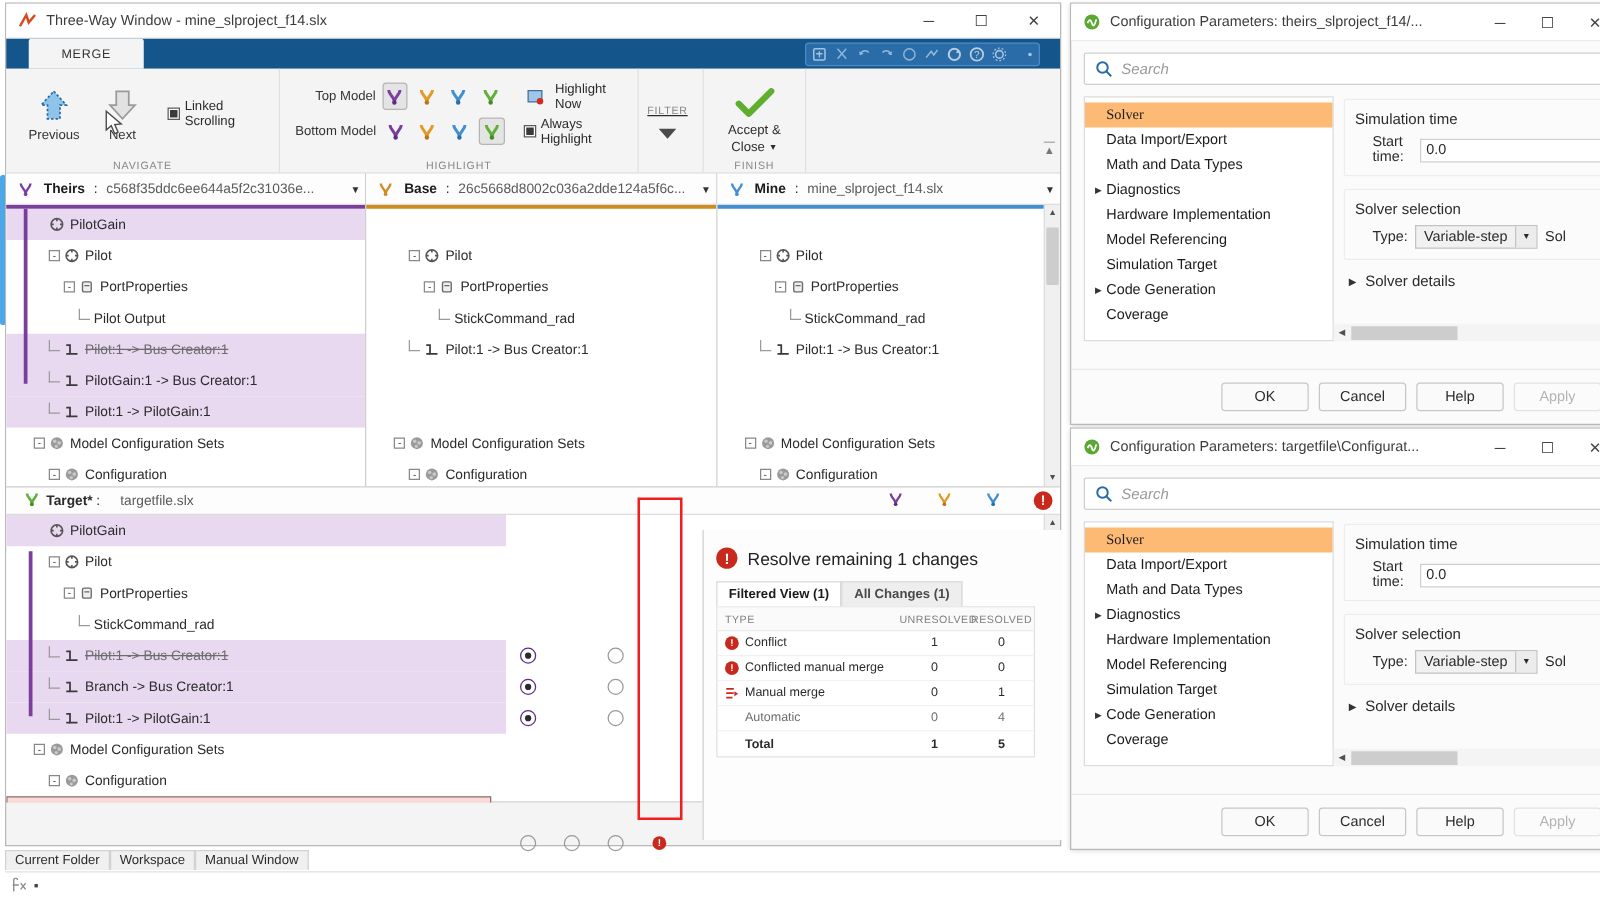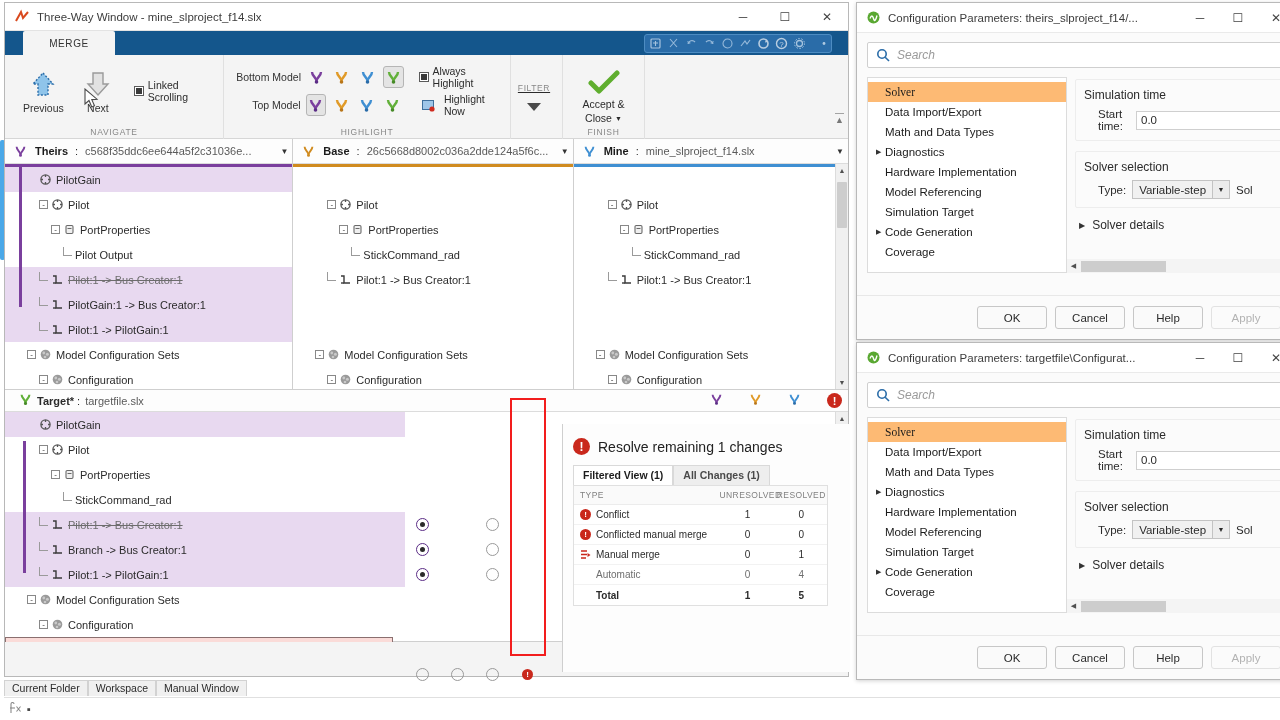--- a/index.html
+++ b/index.html
@@ -76,21 +76,21 @@
   .leafline { display:inline-block; width:9px; height:9px; border-left:1px solid #9a9a9a; border-bottom:1px solid #9a9a9a; margin-right:3px; position:relative; top:-3px; }
 
   .vline { position:absolute; top:0; bottom:0; width:3px; }
   .pane-scroll { position:absolute; right:0; top:25px; bottom:0; width:13px; background:#f0f0f0; border-left:1px solid #dcdcdc; }
   .sc-arrow { height:13px; display:flex; align-items:center; justify-content:center; font-size:7px; color:#505050; }
   .sc-thumb { position:absolute; left:1px; right:1px; background:#cdcdcd; border-radius:1px; }
 
   
   #target-head { height:23px; background:#fdfdfd; border-top:1px solid #cfcfcf; border-bottom:1px solid #dcdcdc; display:flex; align-items:center; padding:0 4px; position:relative; }
   #target-head .pname { font-weight:bold; font-size:11px; }
-  #target-head .pfile { font-size:11px; color:#5a5a5a; margin-left:2px; }
+  #target-head .pfile { font-size:11px; color:#5a5a5a; margin-left:13px; }
   .thead-icons { position:absolute; right:6px; display:flex; align-items:center; gap:26px; }
 
   #target-body { position:relative; height:230px; background:#fff; border-bottom:1px solid #cfcfcf; display:flex; }
   #target-tree { position:relative; width:400px; height:230px; overflow:hidden; }
   #radio-cols { position:relative; width:140px; }
   .rrow { height:25px; display:flex; align-items:center; }
   .radio { width:13px; height:13px; border:1.6px solid #9a9a9a; border-radius:50%; position:relative; }
   .radio.sel { border-color:#5b2d86; }
   .radio.sel:after { content:""; position:absolute; left:3px; top:3px; width:5px; height:5px; background:#2a2a2a; border-radius:50%; }
   .radio-slot { width:36px; display:flex; justify-content:center; }
@@ -251,56 +251,20 @@
           <span class="chkbox on"></span>
           <span>Linked Scrolling</span>
         </div>
       </div>
       <div class="gtitle">NAVIGATE</div>
     </div>
 
     <div class="rgroup" style="width:287px;">
       <div class="gbody" style="padding-left:8px;">
         <div class="hl-rows">
-          <div class="hl-row">
-            <span class="rlbl">Bottom Model</span>
-            <span class="mbtn">
-              <svg width="15" height="15" viewBox="0 0 15 15">
-                  <path d="M3 2c0 4 4 5 4.5 9" stroke="#7a3f9d" stroke-width="2.4" fill="none"></path>
-                  <path d="M12 2c0 4-4 5-4.5 9" stroke="#7a3f9d" stroke-width="2.4" fill="none"></path>
-                  <circle cx="7.5" cy="12" r="1.8" fill="#5b2d86"></circle>
-                </svg>
-            </span>
-            <span class="mbtn">
-              <svg width="15" height="15" viewBox="0 0 15 15">
-                  <path d="M3 2c0 4 4 5 4.5 9" stroke="#e09a28" stroke-width="2.4" fill="none"></path>
-                  <path d="M12 2c0 4-4 5-4.5 9" stroke="#e09a28" stroke-width="2.4" fill="none"></path>
-                  <circle cx="7.5" cy="12" r="1.8" fill="#b8761a"></circle>
-                </svg>
-            </span>
-            <span class="mbtn">
-              <svg width="15" height="15" viewBox="0 0 15 15">
-                  <path d="M3 2c0 4 4 5 4.5 9" stroke="#3f8fd2" stroke-width="2.4" fill="none"></path>
-                  <path d="M12 2c0 4-4 5-4.5 9" stroke="#3f8fd2" stroke-width="2.4" fill="none"></path>
-                  <circle cx="7.5" cy="12" r="1.8" fill="#2a6ca8"></circle>
-                </svg>
-            </span>
-            <span class="mbtn sel">
-              <svg width="15" height="15" viewBox="0 0 15 15">
-                  <path d="M3 2c0 4 4 5 4.5 9" stroke="#62b03a" stroke-width="2.4" fill="none"></path>
-                  <path d="M12 2c0 4-4 5-4.5 9" stroke="#62b03a" stroke-width="2.4" fill="none"></path>
-                  <circle cx="7.5" cy="12" r="1.8" fill="#478a28"></circle>
-                </svg>
-            </span>
-            <span style="width:6px"></span>
-            <span class="chk">
-              <span class="chkbox on"></span>
-              <span>Always Highlight</span>
-            </span>
-          </div>
           <div class="hl-row">
             <span class="rlbl">Top Model</span>
             <span class="mbtn sel">
               <svg width="15" height="15" viewBox="0 0 15 15">
                   <path d="M3 2c0 4 4 5 4.5 9" stroke="#7a3f9d" stroke-width="2.4" fill="none"></path>
                   <path d="M12 2c0 4-4 5-4.5 9" stroke="#7a3f9d" stroke-width="2.4" fill="none"></path>
                   <circle cx="7.5" cy="12" r="1.8" fill="#5b2d86"></circle>
                 </svg>
             </span>
             <span class="mbtn">
@@ -326,20 +290,56 @@
             </span>
             <span style="width:6px"></span>
             <span class="mbtn">
               <svg width="15" height="15" viewBox="0 0 15 15">
                   <rect x="1.5" y="2.5" width="11" height="9" fill="#9fc6e8" stroke="#3f6f9c" stroke-width="1"></rect>
                   <circle cx="11" cy="11" r="2.6" fill="#cf2b1f"></circle>
                 </svg>
             </span>
             <span style="font-size:10.5px;">Highlight Now</span>
           </div>
+          <div class="hl-row">
+            <span class="rlbl">Bottom Model</span>
+            <span class="mbtn">
+              <svg width="15" height="15" viewBox="0 0 15 15">
+                  <path d="M3 2c0 4 4 5 4.5 9" stroke="#7a3f9d" stroke-width="2.4" fill="none"></path>
+                  <path d="M12 2c0 4-4 5-4.5 9" stroke="#7a3f9d" stroke-width="2.4" fill="none"></path>
+                  <circle cx="7.5" cy="12" r="1.8" fill="#5b2d86"></circle>
+                </svg>
+            </span>
+            <span class="mbtn">
+              <svg width="15" height="15" viewBox="0 0 15 15">
+                  <path d="M3 2c0 4 4 5 4.5 9" stroke="#e09a28" stroke-width="2.4" fill="none"></path>
+                  <path d="M12 2c0 4-4 5-4.5 9" stroke="#e09a28" stroke-width="2.4" fill="none"></path>
+                  <circle cx="7.5" cy="12" r="1.8" fill="#b8761a"></circle>
+                </svg>
+            </span>
+            <span class="mbtn">
+              <svg width="15" height="15" viewBox="0 0 15 15">
+                  <path d="M3 2c0 4 4 5 4.5 9" stroke="#3f8fd2" stroke-width="2.4" fill="none"></path>
+                  <path d="M12 2c0 4-4 5-4.5 9" stroke="#3f8fd2" stroke-width="2.4" fill="none"></path>
+                  <circle cx="7.5" cy="12" r="1.8" fill="#2a6ca8"></circle>
+                </svg>
+            </span>
+            <span class="mbtn sel">
+              <svg width="15" height="15" viewBox="0 0 15 15">
+                  <path d="M3 2c0 4 4 5 4.5 9" stroke="#62b03a" stroke-width="2.4" fill="none"></path>
+                  <path d="M12 2c0 4-4 5-4.5 9" stroke="#62b03a" stroke-width="2.4" fill="none"></path>
+                  <circle cx="7.5" cy="12" r="1.8" fill="#478a28"></circle>
+                </svg>
+            </span>
+            <span style="width:6px"></span>
+            <span class="chk">
+              <span class="chkbox on"></span>
+              <span>Always Highlight</span>
+            </span>
+          </div>
         </div>
       </div>
       <div class="gtitle">HIGHLIGHT</div>
     </div>
 
     <div class="rgroup" style="width:52px;">
       <div class="gbody" style="padding:0;text-decoration:underline;">
         <div class="filter-col">
           <span class="cap">FILTER</span>
           <span class="tri-down"></span>

